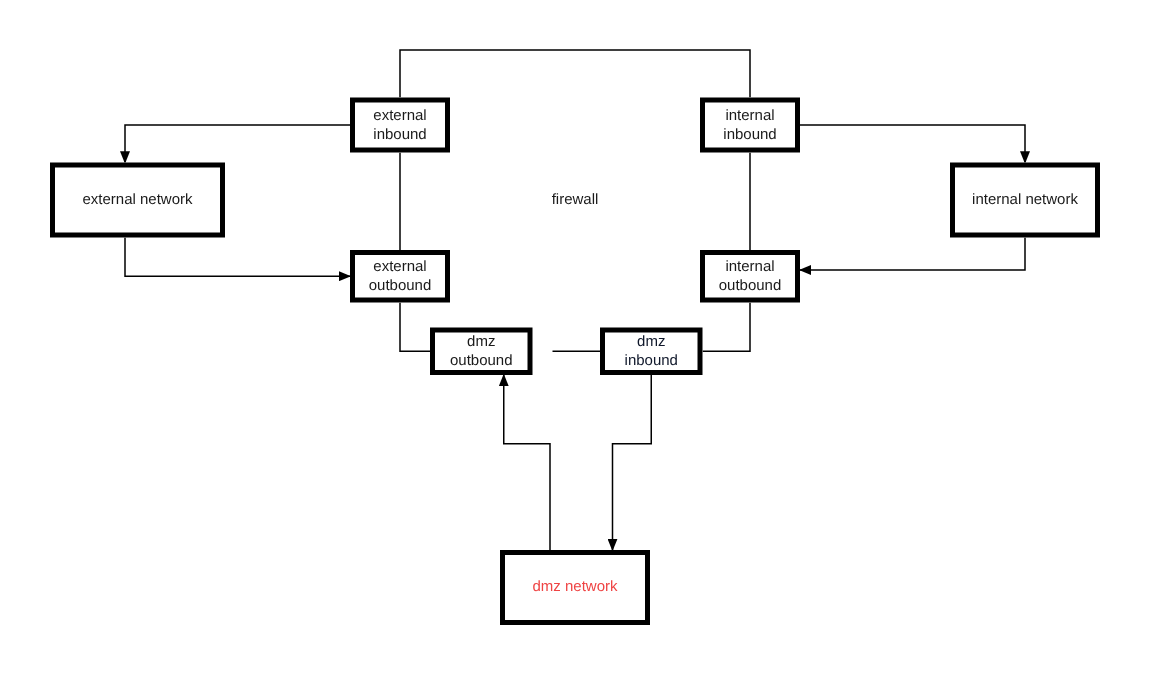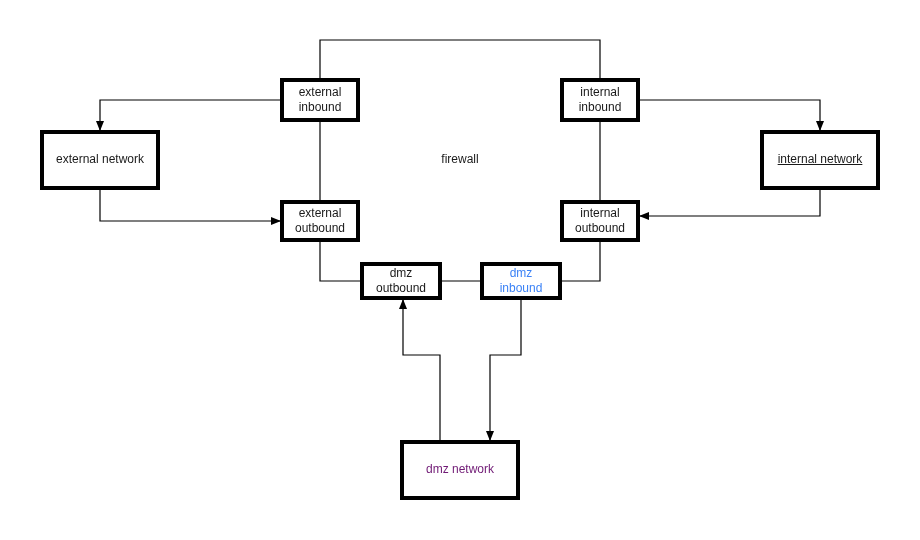--- a/index.html
+++ b/index.html
@@ -84,38 +84,38 @@
 
   <div id="nodes-layer">
       <div class="node-box" style="left: 280px; top: 78px; width: 80px; height: 44px; font-size: 12px; border-color: rgb(0, 0, 0); color: rgb(26, 26, 26);">
         <span class="node-label">external
 inbound</span>
       </div>
       <div class="node-box" style="left: 560px; top: 78px; width: 80px; height: 44px; font-size: 12px; border-color: rgb(0, 0, 0); color: rgb(26, 26, 26);">
         <span class="node-label">internal
 inbound</span>
       </div>
-      <div class="node-box" style="left: 40px; top: 130px; width: 120px; height: 60px; font-size: 12px; border-color: rgb(0, 0, 0); color: rgb(26, 26, 26);">
+      <div class="node-box" style="left: 40px; top: 130px; width: 140px; height: 60px; font-size: 12px; border-color: rgb(0, 0, 0); color: rgb(26, 26, 26);">
         <span class="node-label">external network</span>
       </div>
-      <div class="node-box" style="left: 760px; top: 130px; width: 120px; height: 60px; font-size: 12px; border-color: rgb(0, 0, 0); color: rgb(26, 26, 26); text-decoration: underline;">
+      <div class="node-box" style="left: 760px; top: 130px; width: 120px; height: 60px; font-size: 12px; border-color: rgb(0, 0, 0); color: rgb(26, 26, 26);">
         <span class="node-label">internal network</span>
       </div>
       <div class="node-box" style="left: 280px; top: 200px; width: 80px; height: 42px; font-size: 12px; border-color: rgb(0, 0, 0); color: rgb(26, 26, 26);">
         <span class="node-label">external
 outbound</span>
       </div>
       <div class="node-box" style="left: 560px; top: 200px; width: 80px; height: 42px; font-size: 12px; border-color: rgb(0, 0, 0); color: rgb(26, 26, 26);">
         <span class="node-label">internal
 outbound</span>
       </div>
-      <div class="node-box" style="left: 360px; top: 262px; width: 82px; height: 38px; font-size: 12px; border-color: rgb(0, 0, 0); color: rgb(26, 26, 26);">
+      <div class="node-box" style="left: 344px; top: 262px; width: 82px; height: 38px; font-size: 12px; border-color: rgb(0, 0, 0); color: rgb(26, 26, 26);">
         <span class="node-label">dmz outbound</span>
       </div>
-      <div class="node-box" style="left: 480px; top: 262px; width: 82px; height: 38px; font-size: 12px; border-color: rgb(0, 0, 0); color: #3b82f6;">
+      <div class="node-box" style="left: 480px; top: 262px; width: 82px; height: 38px; font-size: 12px; border-color: rgb(0, 0, 0); color: #0f172a;">
         <span class="node-label">dmz inbound</span>
       </div>
-      <div class="node-box" style="left: 400px; top: 440px; width: 120px; height: 60px; font-size: 12px; border-color: rgb(0, 0, 0); color: #701a75;">
+      <div class="node-box" style="left: 400px; top: 440px; width: 120px; height: 60px; font-size: 12px; border-color: rgb(0, 0, 0); color: #ef4444;">
         <span class="node-label">dmz network</span>
       </div>
     </div>
 
 </div>
 
 </body></html>

